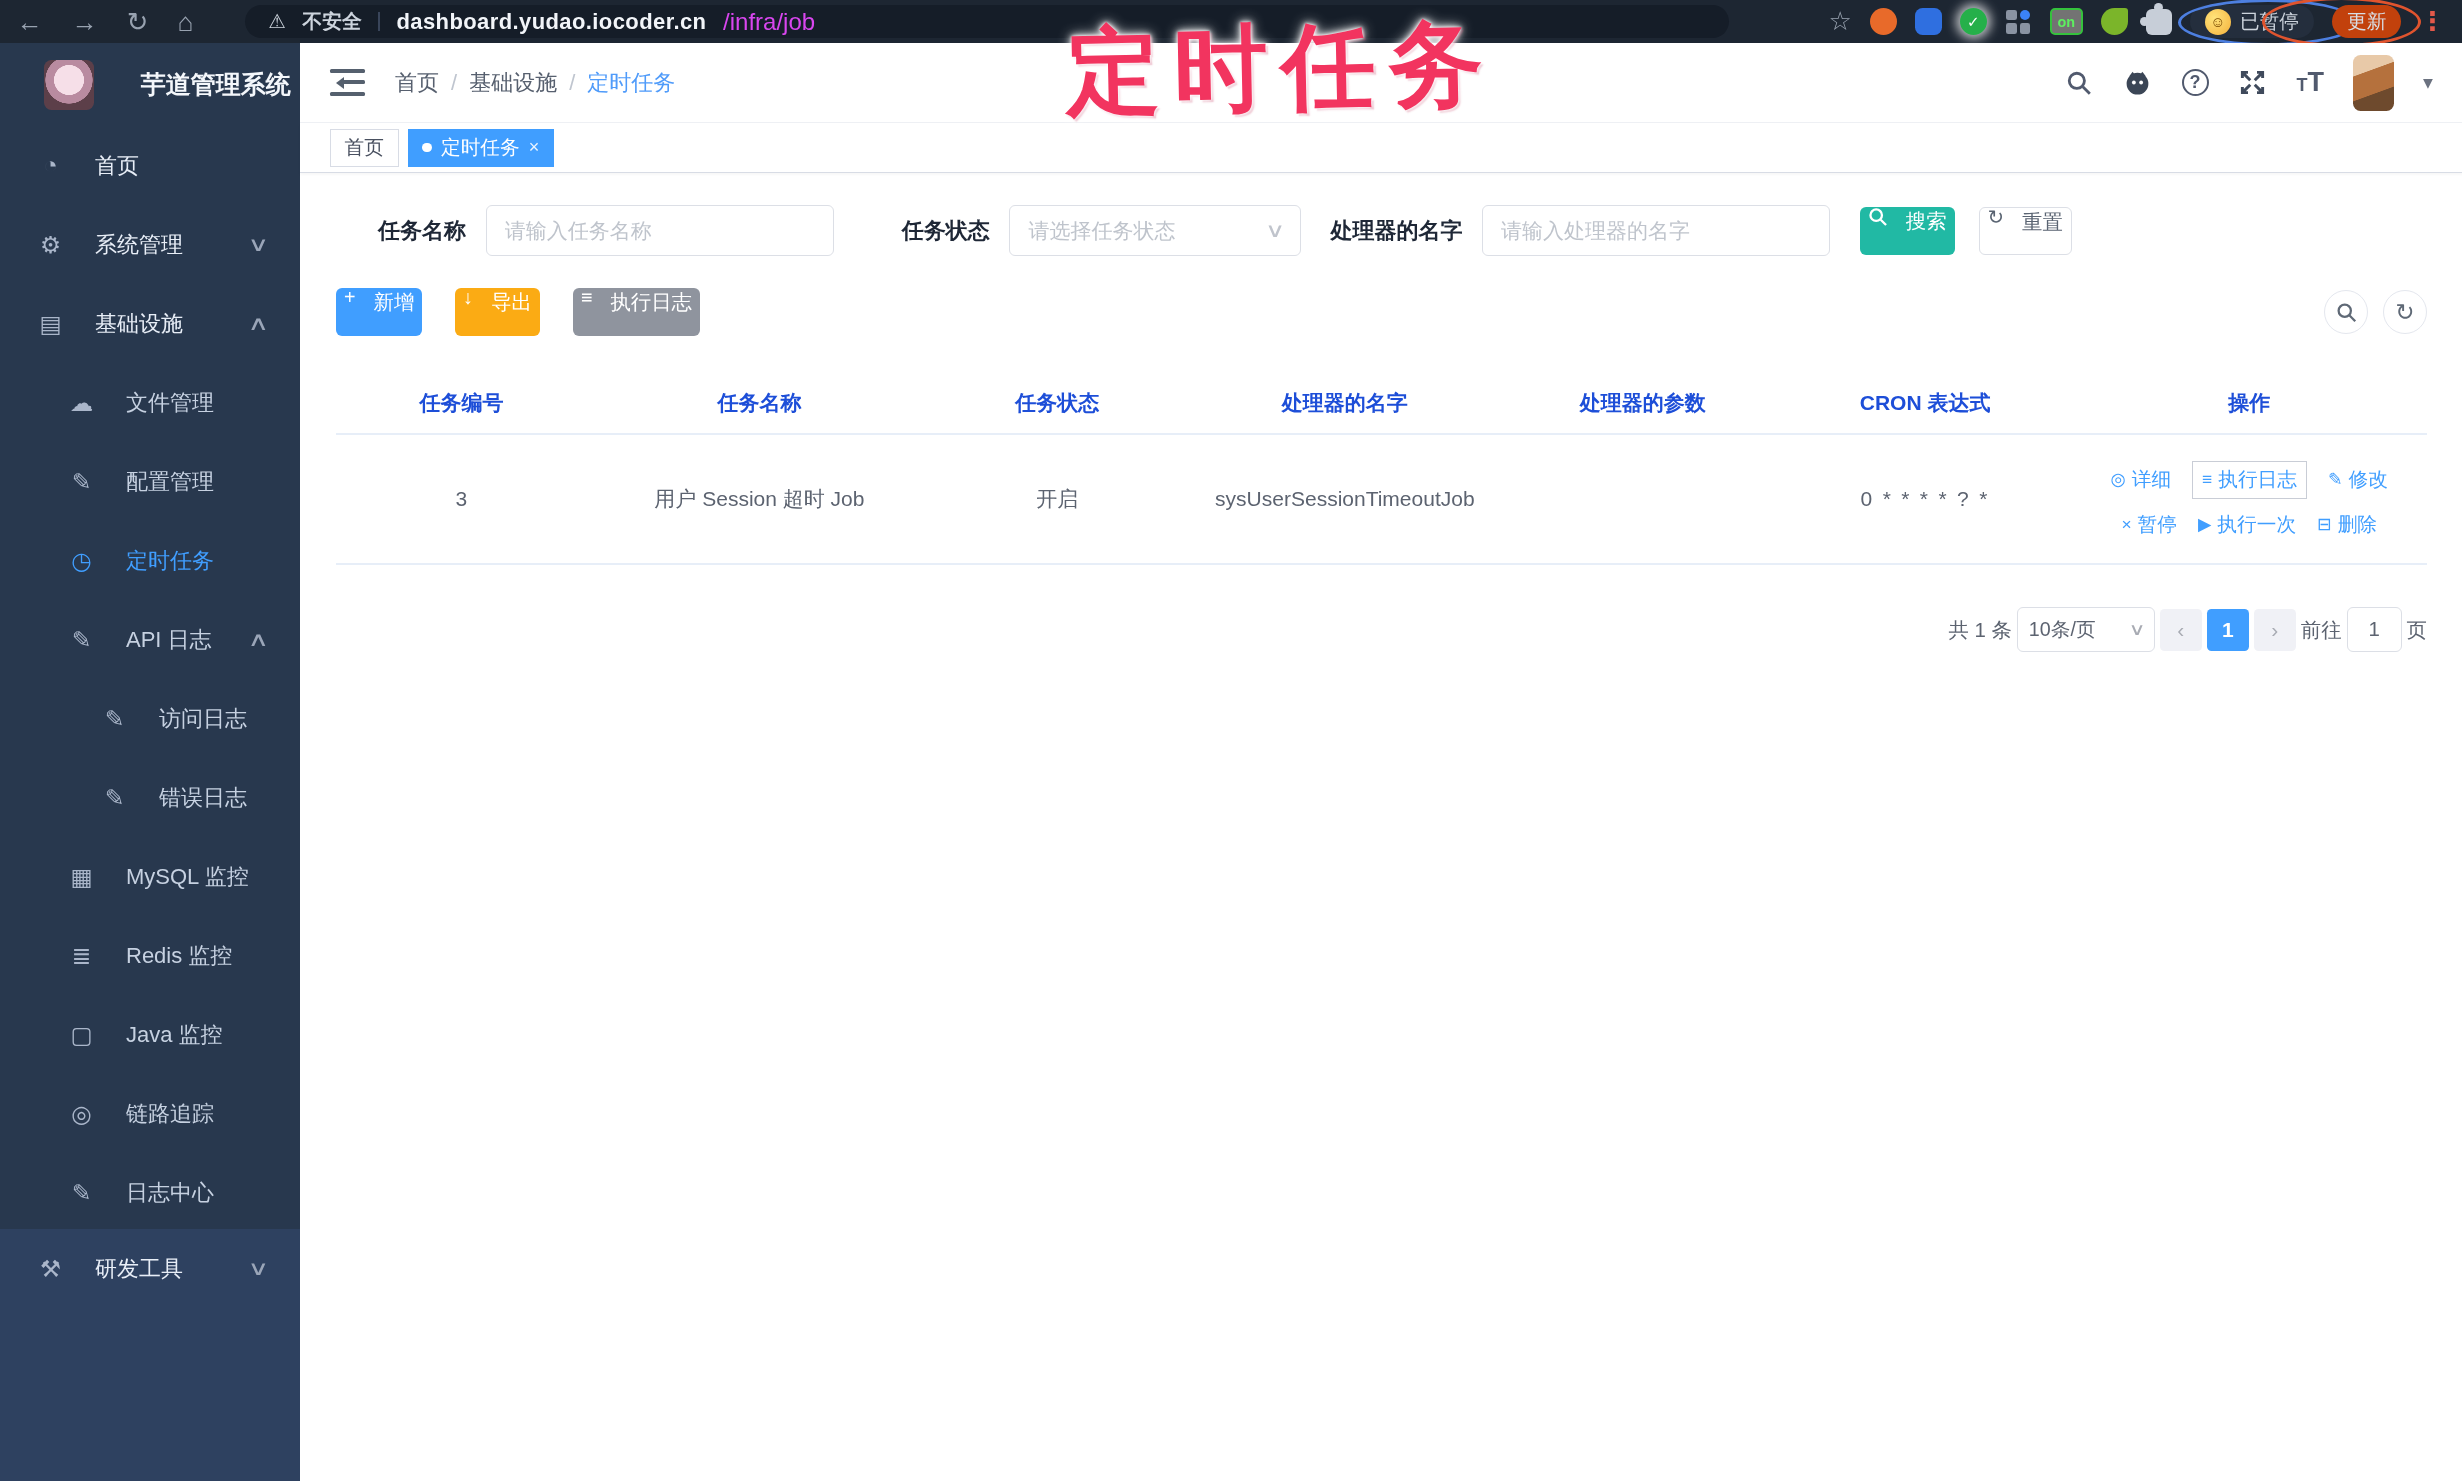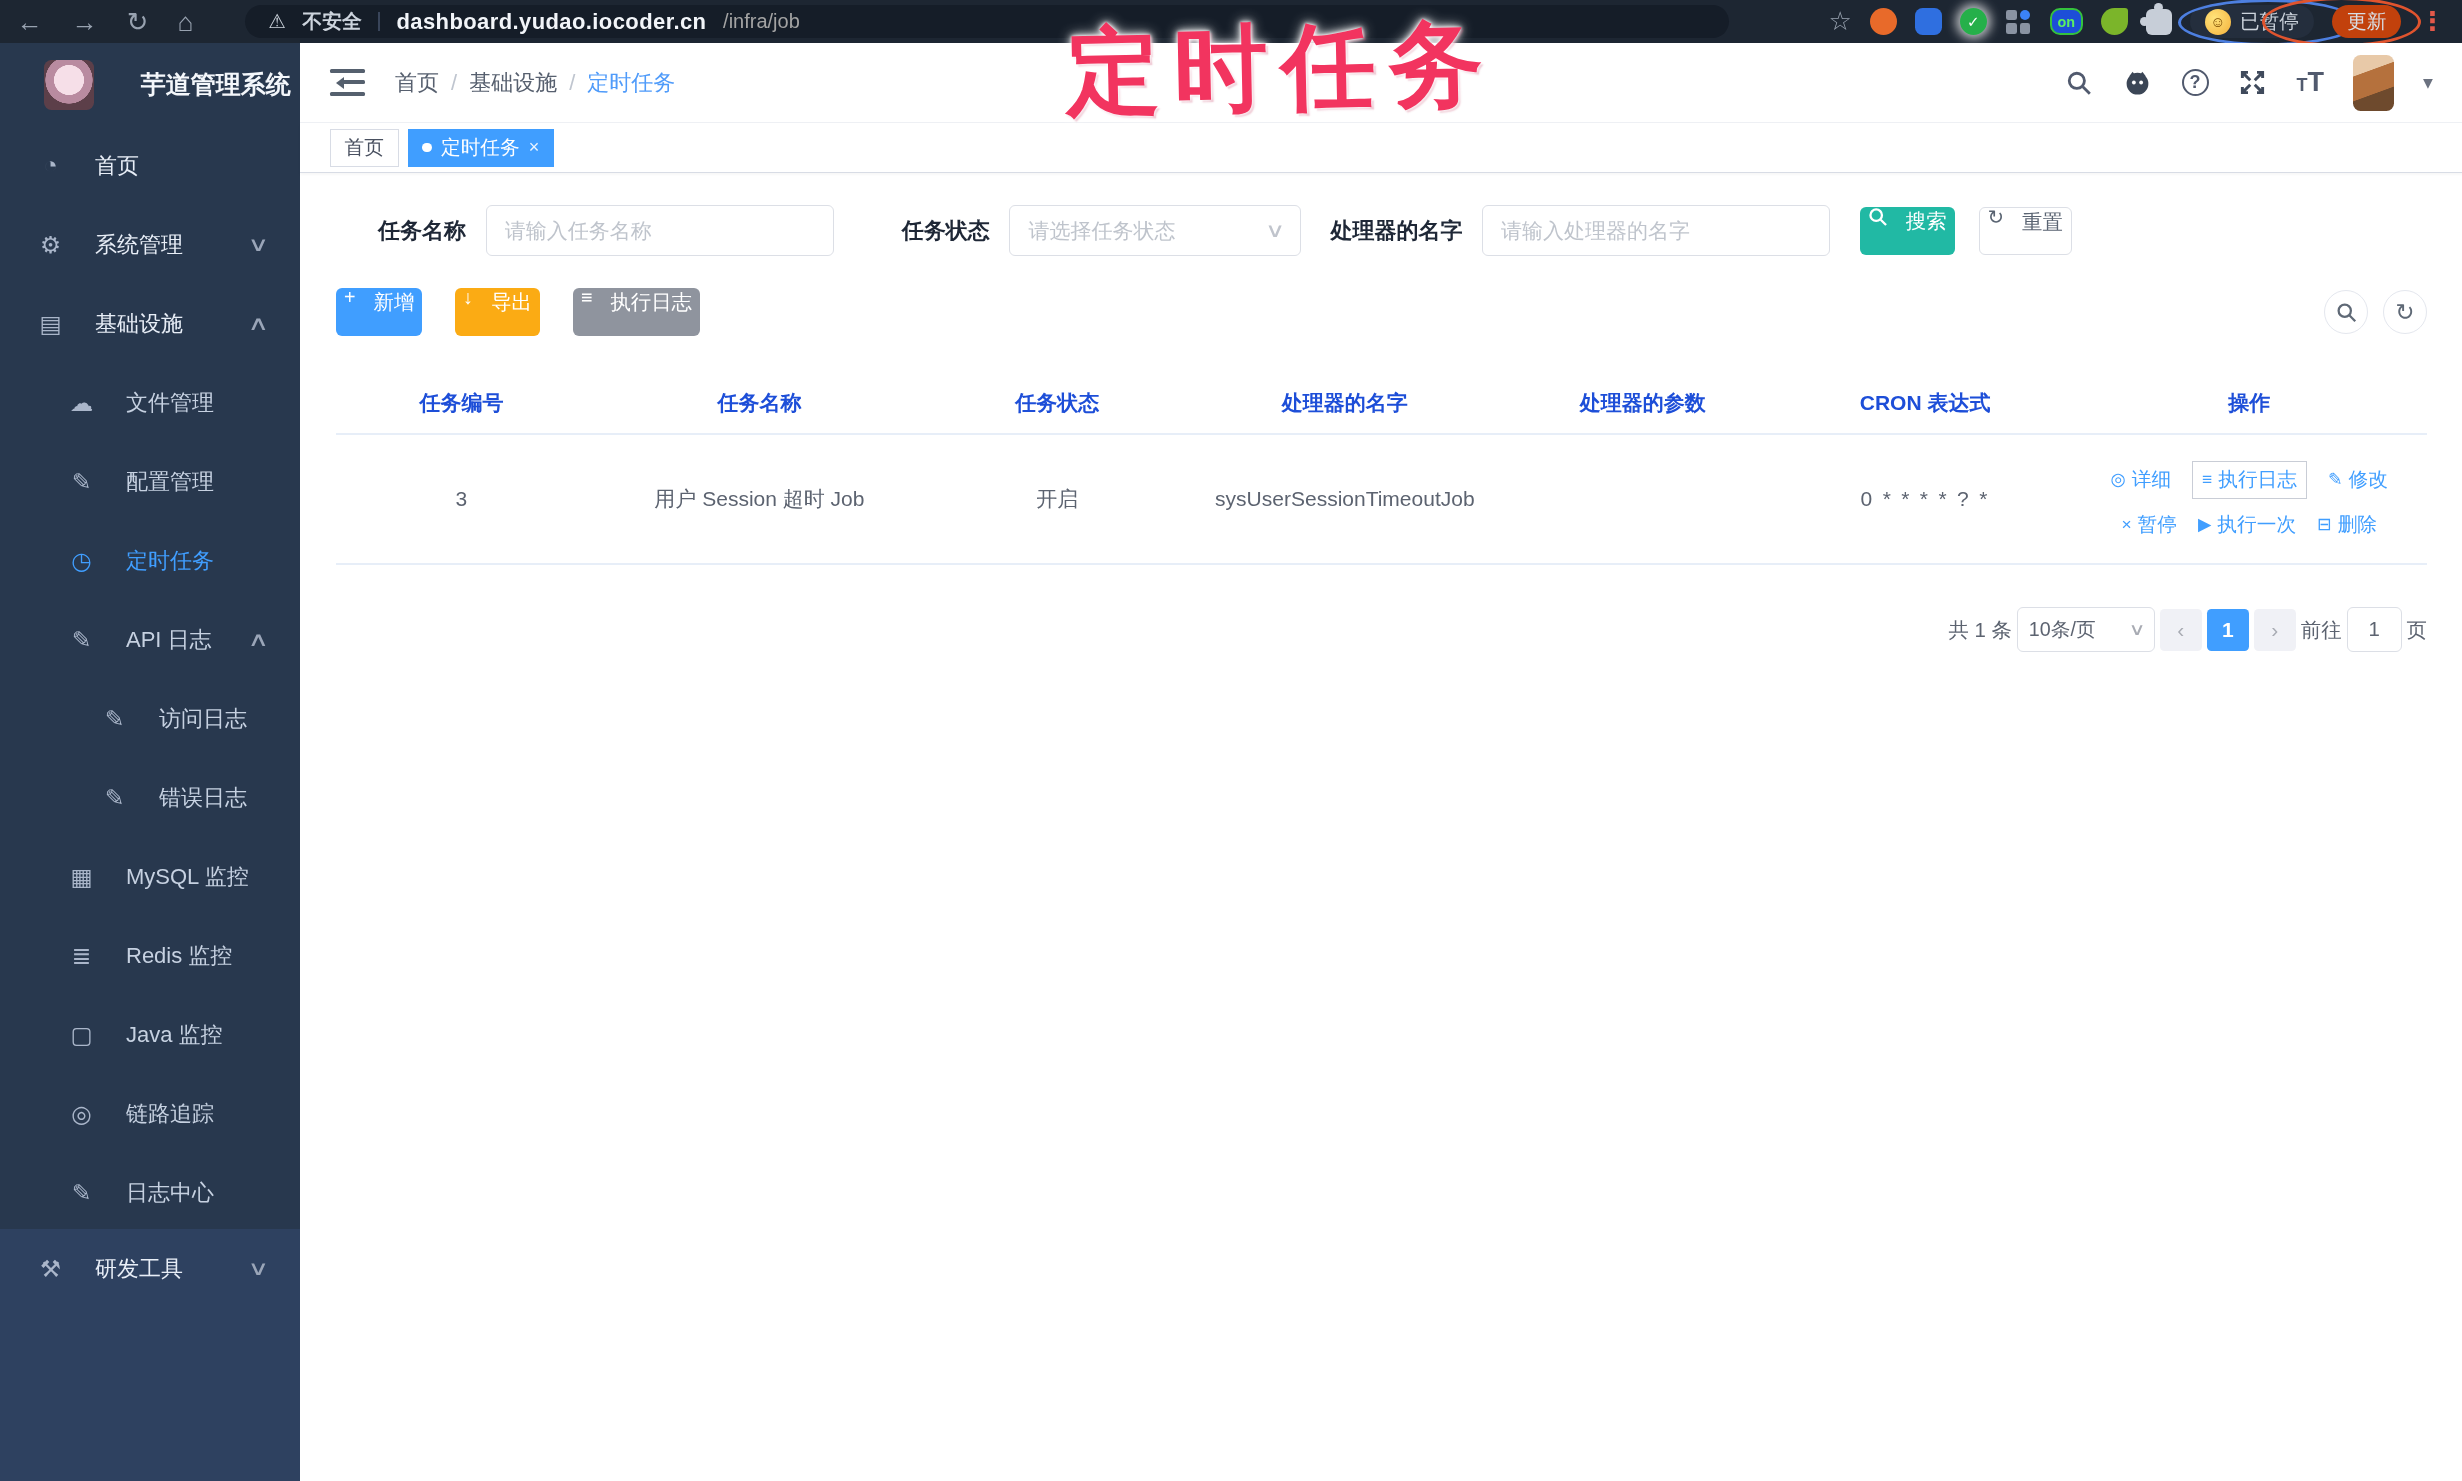--- a/index.html
+++ b/index.html
@@ -10,33 +10,33 @@
   .browser-bar{position:absolute;left:0;top:0;width:2462px;height:43px;background:#1d2632;
     display:flex;align-items:center;padding:0 16.7px;gap:29px;color:#9aa4b2;}
   .bnav{font-size:26px;line-height:1;color:#98a2b0;}
   .bnav.home{margin-right:23px;}
   .omnibox{width:1484px;height:33px;background:#151d28;border-radius:19.7px;display:flex;align-items:center;
     padding:0 23px;gap:16.7px;}
   .sec-warn{font-size:19.7px;color:#cdd4dd;}
   .sec-label{font-size:19.7px;color:#cdd4dd;font-weight:700;}
   .omni-sep{width:1.5px;height:19.7px;background:#39455a;}
   .url-host{font-size:22px;color:#f2f5f9;font-weight:700;letter-spacing:0.4px;}
-  .url-path{font-size:20px;color:#a3a3a3;}
+  .url-path{font-size:24px;color:#d946ef;}
   .b-right{margin-left:auto;display:flex;align-items:center;gap:18px;position:relative;}
   .b-star{font-size:26px;color:#9aa4b2;}
   .extdot{width:27px;height:27px;border-radius:50%;display:flex;align-items:center;justify-content:center;
     color:#fff;font-size:15px;font-weight:700;}
   .ext-orange{background:#e86a2a;}
   .ext-blue{background:#2f6fe0;border-radius:7.6px;}
   .ext-green{background:#25b04a;box-shadow:0 0 10.6px 3.8px rgba(255,255,255,.75);}
   .ext-grid{background:transparent;position:relative;}
   .ext-grid i{position:absolute;width:10.6px;height:10.6px;background:#8a93a2;border-radius:2.3px;}
   .ext-grid i:nth-child(1){left:1.5px;top:1.5px}.ext-grid i:nth-child(2){right:1.5px;top:1.5px;background:#3b82f6;border-radius:50%;}
   .ext-grid i:nth-child(3){left:1.5px;bottom:1.5px}.ext-grid i:nth-child(4){right:1.5px;bottom:1.5px}
-  .ext-on{width:33px;height:27px;background:#1d4ed8;border:2.3px solid #35c23d;border-radius:10px;
+  .ext-on{width:33px;height:27px;background:#737373;border:2.3px solid #35c23d;border-radius:5px;
     color:#5df05f;font-size:14.4px;font-weight:700;display:flex;align-items:center;justify-content:center;}
   .ext-leaf{background:#7bb52a;border-radius:50% 3px 50% 50%;}
   .puzzle{width:26px;height:26px;background:#c7ced8;border-radius:6px;position:relative;}
   .puzzle::before{content:"";position:absolute;top:-6px;left:8.3px;width:9px;height:9px;background:#c7ced8;border-radius:50%;}
   .puzzle::after{content:"";position:absolute;left:-6px;top:8.3px;width:9px;height:9px;background:#c7ced8;border-radius:50%;}
   .pill{height:33px;border-radius:18px;display:flex;align-items:center;gap:9px;padding:0 15px;font-size:19.7px;}
   .pill.paused{background:#242e3d;color:#cdd4dd;}
   .pill .emoji{width:26px;height:26px;border-radius:50%;background:radial-gradient(circle at 35% 35%,#ffe37a,#f4b13c);
     display:flex;align-items:center;justify-content:center;font-size:15px;color:#7a4a00;font-weight:700;}
   .pill.update{background:#c2410c;color:#d8dde4;}

